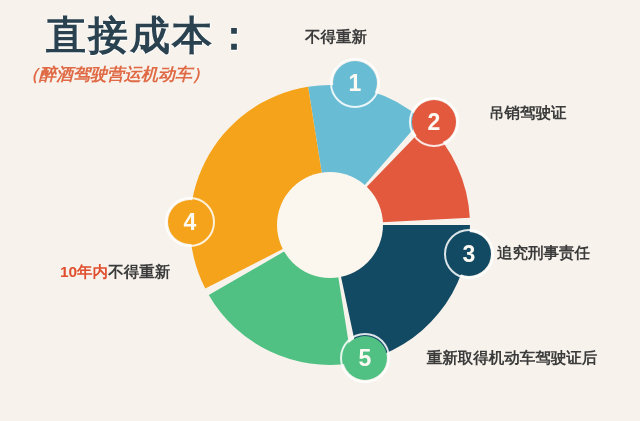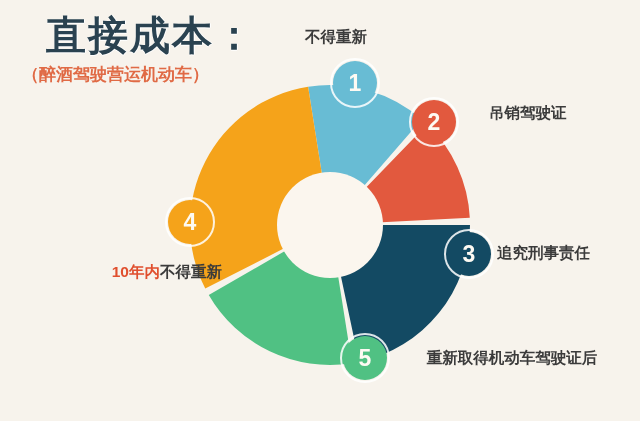--- a/index.html
+++ b/index.html
@@ -17,21 +17,21 @@
   .main-title{
     font-size:40px;font-weight:bold;color:#2a4250;
     letter-spacing:2px;line-height:1.08;
     text-shadow:0 1px 0 #ffffff, 1px 0 0 #ffffff;
     white-space:nowrap;
     margin-left:24px;
   }
   .sub-title{
     margin-top:6px;
     font-size:17px;font-weight:bold;color:#e06a45;
-    letter-spacing:0px;white-space:nowrap;
+    letter-spacing:0px;white-space:nowrap;font-style:italic;
   }
 
   
   #donut{position:absolute;left:188px;top:83px;width:284px;height:284px;}
   #donut svg{display:block;}
 
   
   .badge{
     position:absolute;
     width:44px;height:44px;border-radius:50%;
@@ -106,21 +106,21 @@
     <i class="ring"></i>
     <span>5</span>
   </div>
 
   <div class="label" style="left:305px;top:27px;">不得重新</div>
 
   <div class="label" style="left:472px;top:103px;margin-left:17px;">吊销驾驶证</div>
 
   <div class="label" style="left:497px;top:243px;">追究刑事责任</div>
 
-  <div class="label center" style="left:32px;top:262px;width:190px;text-align:right;">
+  <div class="label center" style="left:20px;top:262px;width:190px;">
     <div>
       <span class="hi">10年内</span><span>不得重新</span>
     </div>
   </div>
 
   <div class="label center" style="left:394px;top:348px;width:236px;">
     <div>重新取得机动车驾驶证后</div>
   </div>
 
 </div>

